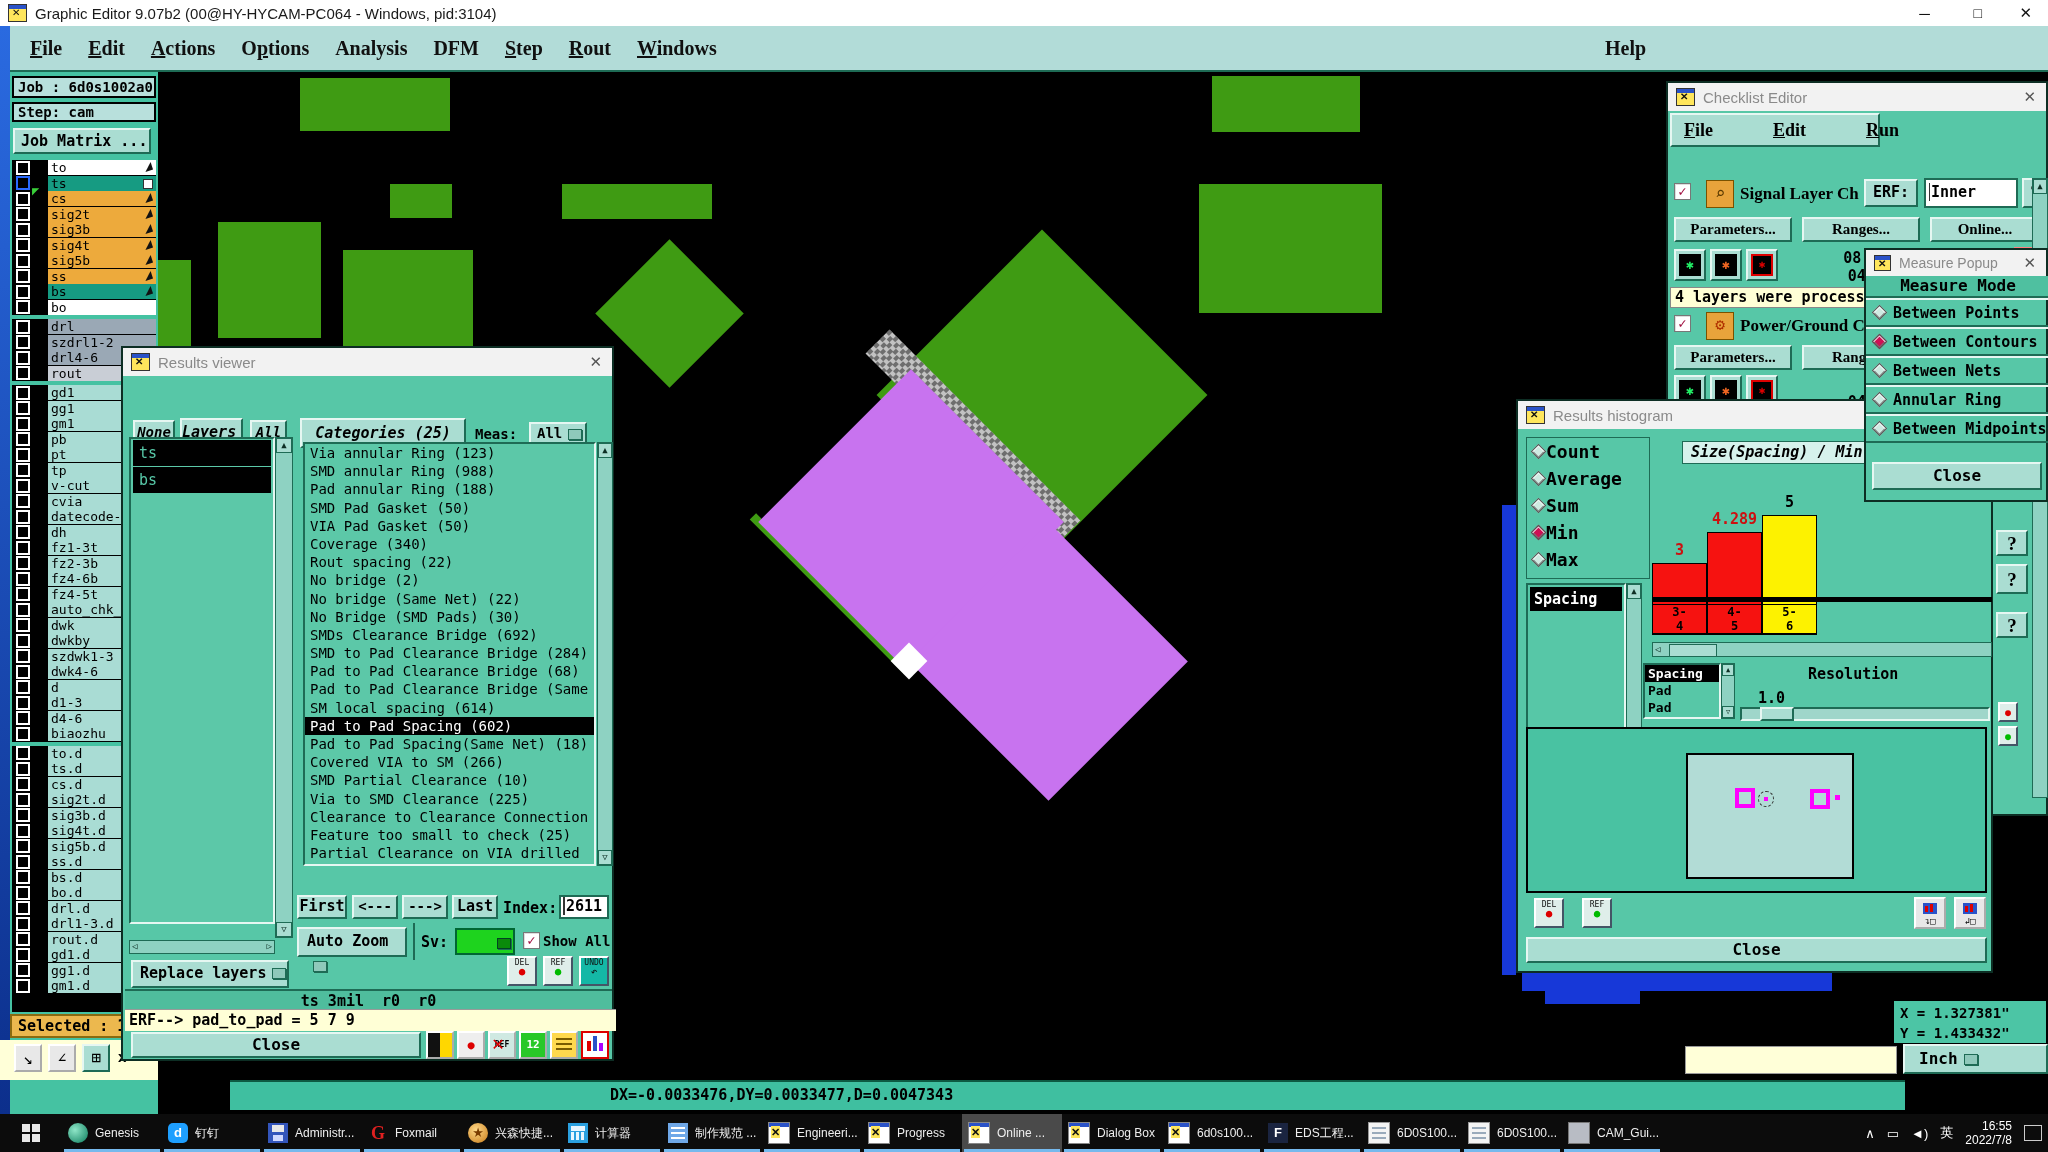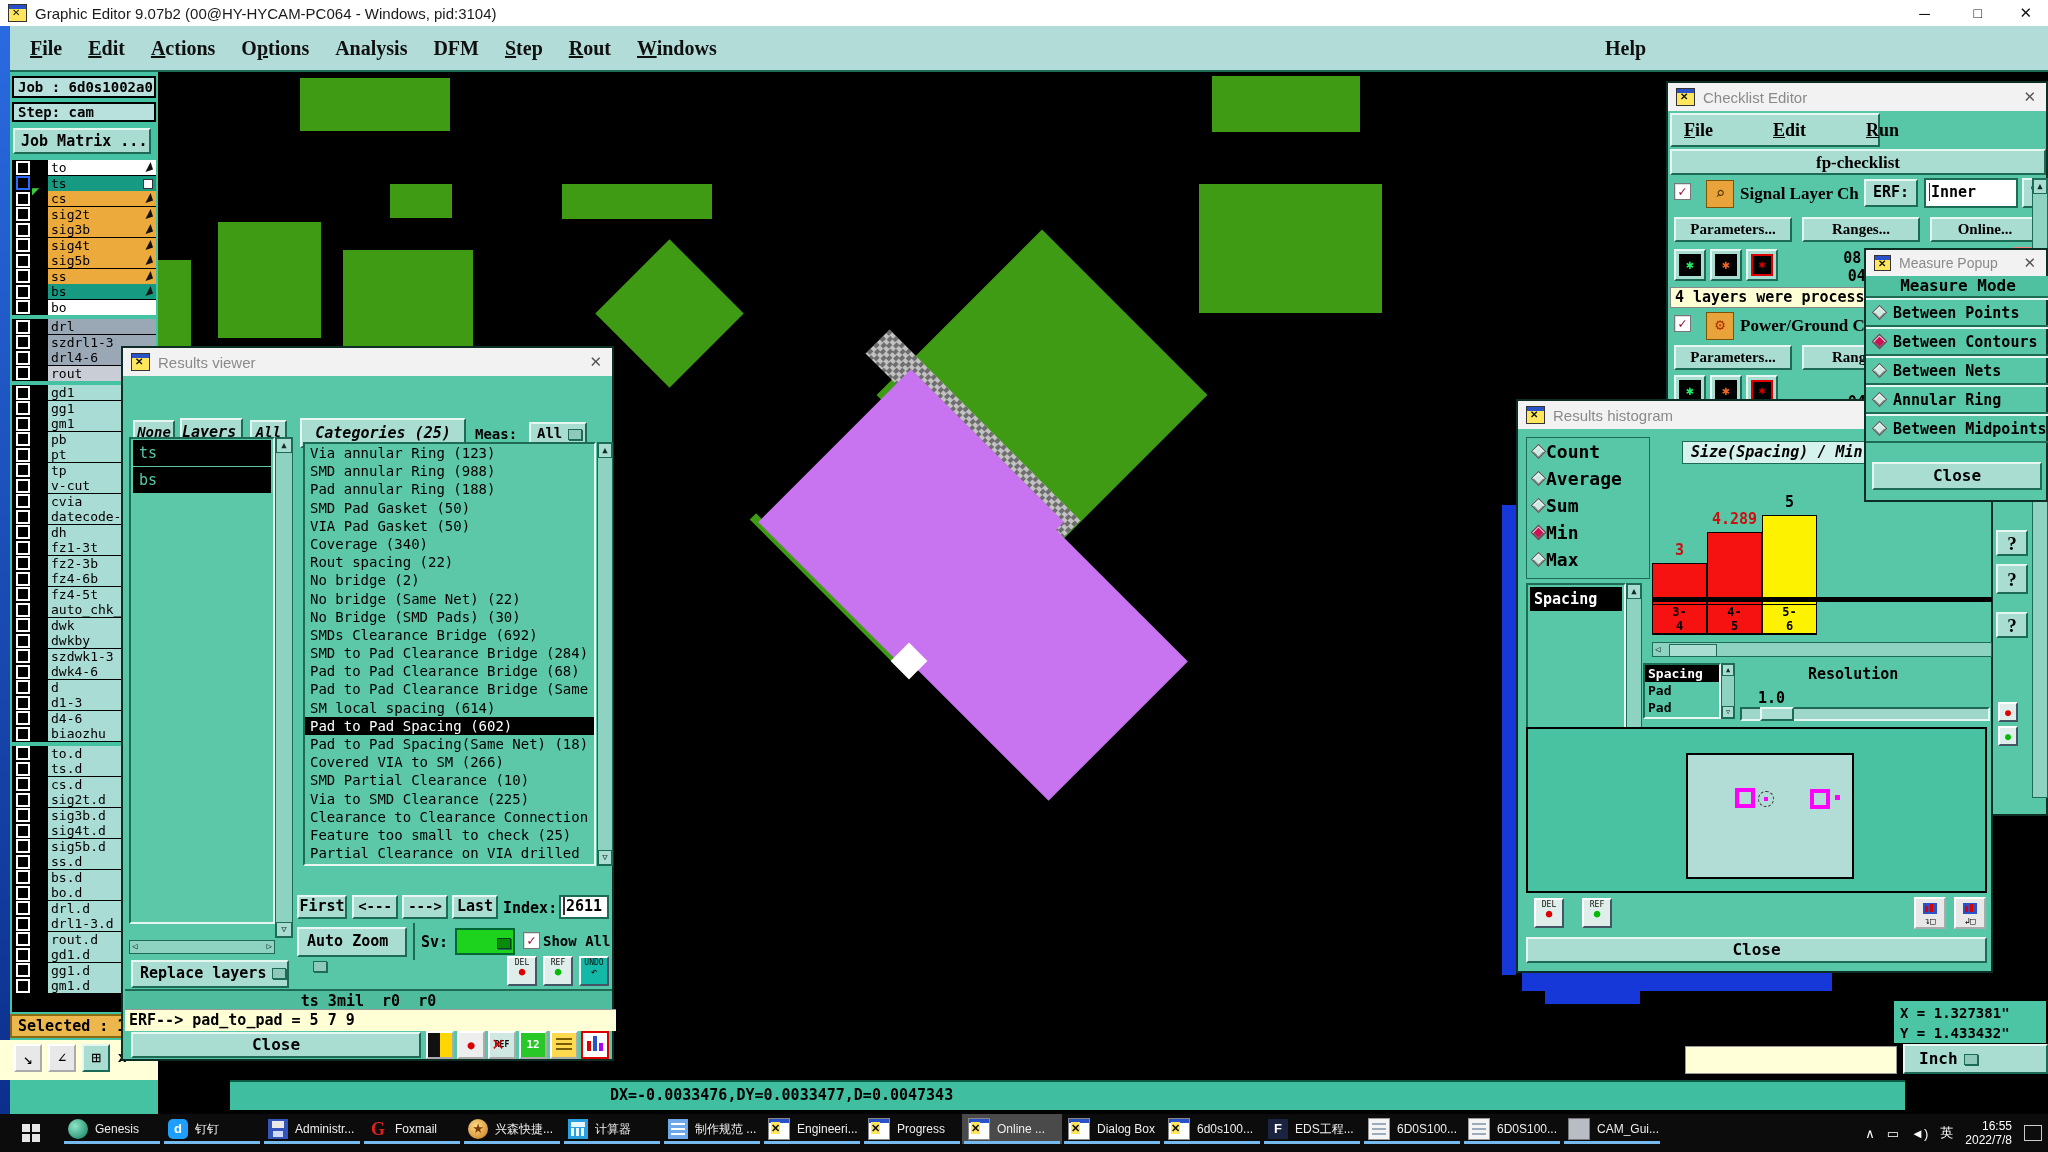--- a/index.html
+++ b/index.html
@@ -42,21 +42,21 @@
   .lay-cb{width:10px;height:10px;border:2px solid #fff;background:#000;margin-left:4px;flex:none;}
   .lay-gap{width:18px;flex:none;position:relative;}
   .lay-name{flex:1;font-size:13px;line-height:15px;padding-left:3px;position:relative;color:#000;white-space:nowrap;overflow:hidden;}
   .lc-white{background:#fff;} .lc-green{background:#169b82;} .lc-orange{background:#edaa3c;}
   .lc-gray{background:#9aa8b5;} .lc-lightgray{background:#c9ced6;} .lc-teal{background:#a9dcd4;}
   .pen{position:absolute;right:4px;top:3px;width:0;height:0;border-bottom:8px solid #111;border-left:8px solid transparent;transform:rotate(-18deg);}
   .lay-sep{height:4px;background:#45c2a2;}
   .opt-row{height:29px;display:flex;align-items:center;padding-left:8px;gap:8px;
      border-top:2px solid #e6f7f2;border-bottom:2px solid #1e6b55;box-sizing:border-box;font-size:15px;}
   .stat-row{height:27px;display:flex;align-items:center;gap:2px;padding-left:6px;font-size:18px;}
-  .tb-item{width:100px;height:30px;display:flex;align-items:center;gap:7px;padding-left:6px;box-sizing:border-box;
+  .tb-item{width:100px;height:38px;display:flex;align-items:center;gap:7px;padding-left:6px;box-sizing:border-box;
      color:#eee;font-family:"Liberation Sans",sans-serif;font-size:12px;position:relative;flex:none;overflow:hidden;}
   .tb-item::after{content:"";position:absolute;left:2px;right:2px;bottom:0;height:3px;background:#76b9ed;}
   .tb-item.active{background:#4a4a4a;}
   .tb-ico{width:20px;height:20px;flex:none;position:relative;font-size:13px;line-height:20px;text-align:center;}
   .ti-genesis{background:radial-gradient(circle at 35% 35%,#8fe6c8,#0a7a5a);border-radius:50%;}
   .ti-dingtalk{background:#1e9fff;border-radius:5px;color:#fff;font-weight:bold;}
   .ti-floppy{background:#3355bb;position:relative;}
   .ti-floppy::before{content:"";position:absolute;left:4px;top:2px;right:4px;height:7px;background:#e8e8e8;}
   .ti-floppy::after{content:"";position:absolute;left:5px;bottom:2px;right:5px;height:6px;background:#cfd8ff;}
   .ti-foxmail{color:#e02020;font-weight:bold;font-size:18px;font-family:"Liberation Serif",serif;}
@@ -189,21 +189,21 @@
         </div>
         <div class="lay-sep"></div>
         <div class="lay-row">
           <span class="lay-cb"></span>
           <span class="lay-gap"></span>
           <span class="lay-name lc-gray">drl</span>
         </div>
         <div class="lay-row">
           <span class="lay-cb"></span>
           <span class="lay-gap"></span>
-          <span class="lay-name lc-gray">szdrl1-3</span>
+          <span class="lay-name lc-gray">szdrl1-2</span>
         </div>
         <div class="lay-row">
           <span class="lay-cb"></span>
           <span class="lay-gap"></span>
           <span class="lay-name lc-gray">drl4-6</span>
         </div>
         <div class="lay-row">
           <span class="lay-cb"></span>
           <span class="lay-gap"></span>
           <span class="lay-name lc-lightgray">rout</span>
@@ -517,21 +517,20 @@
       <span>Checklist Editor</span>
       <span class="closex">✕</span>
     </div>
     <div class="r b3" style="left:2px;top:30px;width:210px;height:34px;">
       <span id="cl-menu" class="serif" style="font-size:18px;display:flex;gap:34px;padding:5px 0 0 12px;">
           <span class="menu-item"><span class="ul">F</span>ile</span>
           <span class="menu-item"><span class="ul">E</span>dit</span>
           <span class="menu-item"><span class="ul">R</span>un</span>
         </span>
     </div>
-    <div class="r b3 serif" style="left:2px;top:66px;width:376px;height:26px;font-size:17px;text-align:center;line-height:23px;">fp-checklist</div>
 
     <span class="chk r" style="left:6px;top:100px;">✓</span>
     <div class="r" style="left:38px;top:97px;width:26px;height:26px;background:#e8a33b;border:1px solid #7a5200;text-align:center;font-size:17px;line-height:24px;color:#5a3a00;">⌕</div>
     <span class="r serif" style="left:72px;top:101px;font-size:17px;">Signal Layer Ch</span>
     <div class="r b3 mono" style="left:196px;top:96px;width:54px;height:28px;font-size:15px;text-align:center;line-height:23px;">ERF:</div>
     <div class="r mono" style="left:256px;top:95px;width:94px;height:30px;background:#fff;border:2px solid #1e6b55;box-sizing:border-box;font-size:15px;line-height:25px;padding-left:3px;">
       <span style="border-left:1px solid #333;margin-right:1px;"></span><span>Inner</span></div>
     <div class="r b3 serif" style="left:354px;top:95px;width:26px;height:30px;font-size:19px;text-align:center;line-height:26px;">?</div>
     <div class="r b3 serif" style="left:6px;top:134px;width:118px;height:25px;font-size:15px;text-align:center;line-height:20px;">Parameters...</div>
     <div class="r b3 serif" style="left:134px;top:134px;width:118px;height:25px;font-size:15px;text-align:center;line-height:20px;">Ranges...</div>

